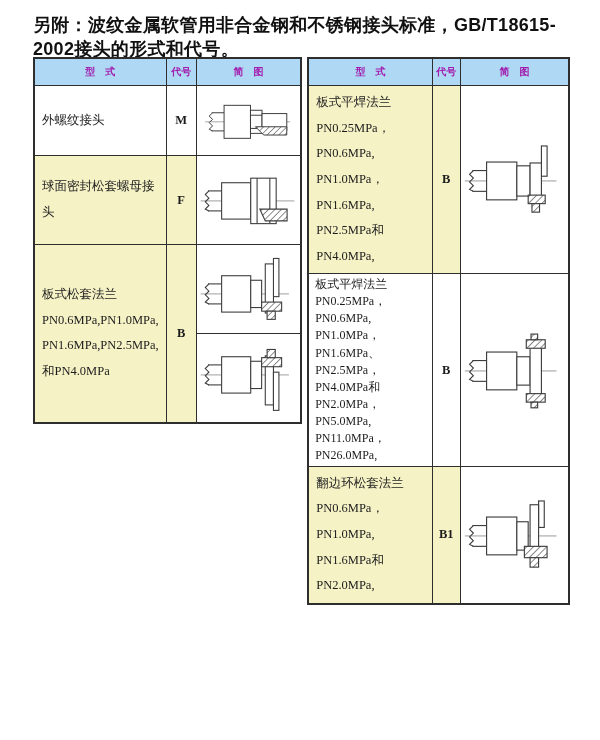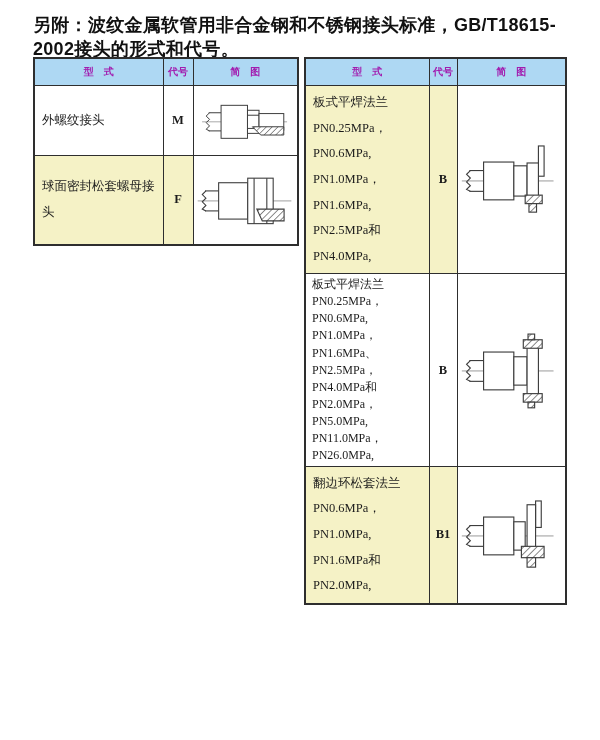--- a/index.html
+++ b/index.html
@@ -202,20 +202,41 @@
     </tr>
     <tr class="lh2">
       <td class="type-cell hl">球面密封松套螺母接头</td>
       <td class="code-cell hl">F</td>
       <td class="diag-cell">
             <svg class="diag" viewBox="0 0 110 80" width="100" height="76">
               <use href="#diag-f"></use>
             </svg>
           </td>
     </tr>
+    <tr class="lh6">
+      <td class="type-cell hl">板式松套法兰
+PN0.6MPa,PN1.0MPa,
+PN1.6MPa,PN2.5MPa,
+和PN4.0MPa</td>
+      <td class="code-cell hl">B</td>
+      <td class="diag-cell">
+        <div class="diag-stack">
+          <div>
+                <svg class="diag" viewBox="0 0 110 80" width="100" height="80">
+                  <use href="#diag-flange-up"></use>
+                </svg>
+              </div>
+          <div>
+                <svg class="diag" viewBox="0 0 110 80" width="100" height="80">
+                  <use href="#diag-flange-down"></use>
+                </svg>
+              </div>
+        </div>
+      </td>
+    </tr>
   </tbody>
     </table>
 
   <table class="tbl">
     <colgroup>
         <col style="width:124px">
         <col style="width:28px">
         <col style="width:109px">
       </colgroup>
     <tbody>

